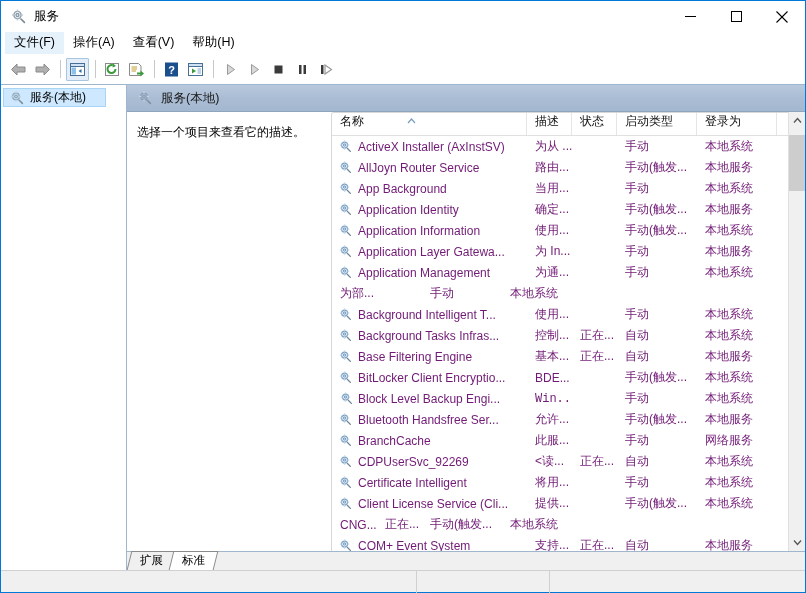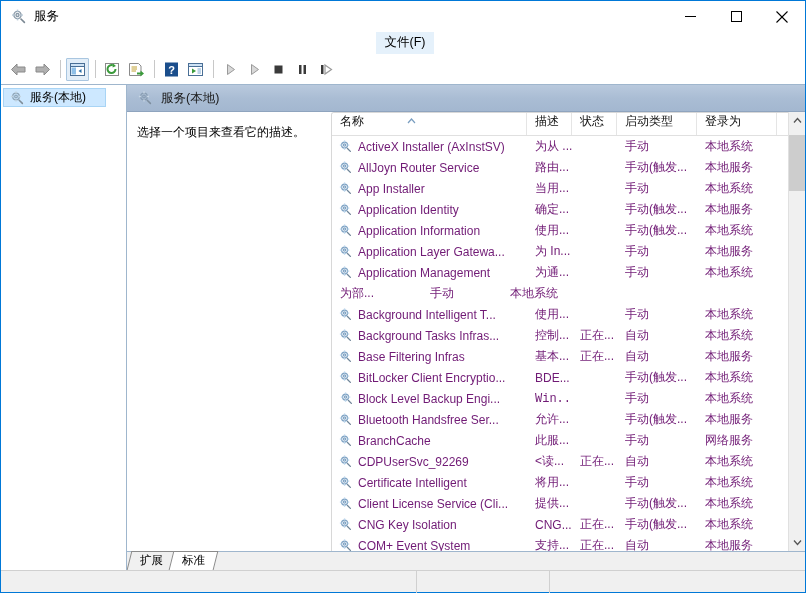--- a/index.html
+++ b/index.html
@@ -35,21 +35,20 @@
     font-size: 13px; color: #000; background: transparent;
   }
   .wc svg { display: block; }
 
   
   .menubar {
     height: 22px; min-height: 22px;
     display: flex; align-items: center;
     background: #ffffff;
     padding-left: 4px;
-    flex-direction: column;
   }
   .menuitem {
     font-size: 12.5px; color: #000;
     padding: 2px 9px 3px 9px;
     white-space: nowrap;
   }
   .menuitem.active { background: #e5f1fb; }
 
   
   .toolbar {
@@ -462,21 +461,21 @@
                         <circle cx="7" cy="6.5" r="1.2"></circle>
                       </g>
                       <g fill="#bcd6ec">
                         <rect x="6.3" y="1.5" width="1.4" height="1.9"></rect>
                         <rect x="6.3" y="9.6" width="1.4" height="1.9"></rect>
                         <rect x="2" y="5.8" width="1.9" height="1.4"></rect>
                         <rect x="10.1" y="5.8" width="1.9" height="1.4"></rect>
                       </g>
                       <path d="M10.1 10.1 l3.1 3.1" stroke="#6f8598" stroke-width="1.4" stroke-linecap="round"></path>
                     </svg></span>
-                  <span class="namelabel">App Installer</span>
+                  <span class="namelabel">App Background</span>
                 </div>
                 <div class="cell" style="width: 45px; flex: 0 0 45px;">当用...</div>
                 <div class="cell" style="width: 45px; flex: 0 0 45px;"></div>
                 <div class="cell" style="width: 80px; flex: 0 0 80px;">手动</div>
                 <div class="cell" style="width: 80px; flex: 0 0 80px;">本地系统</div>
               </div>
               <div class="lv-row">
                 <div class="cell name" style="width: 195px; flex: 0 0 195px;">
                   <span class="gearicon"><svg width="15" height="15" viewBox="0 0 16 16">
                       <g fill="none" stroke="#7fa3c4" stroke-width="1.3">
@@ -622,21 +621,21 @@
                         <circle cx="7" cy="6.5" r="1.2"></circle>
                       </g>
                       <g fill="#bcd6ec">
                         <rect x="6.3" y="1.5" width="1.4" height="1.9"></rect>
                         <rect x="6.3" y="9.6" width="1.4" height="1.9"></rect>
                         <rect x="2" y="5.8" width="1.9" height="1.4"></rect>
                         <rect x="10.1" y="5.8" width="1.9" height="1.4"></rect>
                       </g>
                       <path d="M10.1 10.1 l3.1 3.1" stroke="#6f8598" stroke-width="1.4" stroke-linecap="round"></path>
                     </svg></span>
-                  <span class="namelabel">Base Filtering Infras</span>
+                  <span class="namelabel">Base Filtering Engine</span>
                 </div>
                 <div class="cell" style="width: 45px; flex: 0 0 45px;">基本...</div>
                 <div class="cell" style="width: 45px; flex: 0 0 45px;">正在...</div>
                 <div class="cell" style="width: 80px; flex: 0 0 80px;">自动</div>
                 <div class="cell" style="width: 80px; flex: 0 0 80px;">本地服务</div>
               </div>
               <div class="lv-row">
                 <div class="cell name" style="width: 195px; flex: 0 0 195px;">
                   <span class="gearicon"><svg width="15" height="15" viewBox="0 0 16 16">
                       <g fill="none" stroke="#7fa3c4" stroke-width="1.3">
@@ -784,36 +783,20 @@
                       <path d="M10.1 10.1 l3.1 3.1" stroke="#6f8598" stroke-width="1.4" stroke-linecap="round"></path>
                     </svg></span>
                   <span class="namelabel">Client License Service (Cli...</span>
                 </div>
                 <div class="cell" style="width: 45px; flex: 0 0 45px;">提供...</div>
                 <div class="cell" style="width: 45px; flex: 0 0 45px;"></div>
                 <div class="cell" style="width: 80px; flex: 0 0 80px;">手动(触发...</div>
                 <div class="cell" style="width: 80px; flex: 0 0 80px;">本地系统</div>
               </div>
               <div class="lv-row">
-                <div class="cell name" style="width: 195px; flex: 0 0 195px;">
-                  <span class="gearicon"><svg width="15" height="15" viewBox="0 0 16 16">
-                      <g fill="none" stroke="#7fa3c4" stroke-width="1.3">
-                        <circle cx="7" cy="6.5" r="3.2"></circle>
-                        <circle cx="7" cy="6.5" r="1.2"></circle>
-                      </g>
-                      <g fill="#bcd6ec">
-                        <rect x="6.3" y="1.5" width="1.4" height="1.9"></rect>
-                        <rect x="6.3" y="9.6" width="1.4" height="1.9"></rect>
-                        <rect x="2" y="5.8" width="1.9" height="1.4"></rect>
-                        <rect x="10.1" y="5.8" width="1.9" height="1.4"></rect>
-                      </g>
-                      <path d="M10.1 10.1 l3.1 3.1" stroke="#6f8598" stroke-width="1.4" stroke-linecap="round"></path>
-                    </svg></span>
-                  <span class="namelabel">CNG Key Isolation</span>
-                </div>
                 <div class="cell" style="width: 45px; flex: 0 0 45px;">CNG...</div>
                 <div class="cell" style="width: 45px; flex: 0 0 45px;">正在...</div>
                 <div class="cell" style="width: 80px; flex: 0 0 80px;">手动(触发...</div>
                 <div class="cell" style="width: 80px; flex: 0 0 80px;">本地系统</div>
               </div>
               <div class="lv-row">
                 <div class="cell name" style="width: 195px; flex: 0 0 195px;">
                   <span class="gearicon"><svg width="15" height="15" viewBox="0 0 16 16">
                       <g fill="none" stroke="#7fa3c4" stroke-width="1.3">
                         <circle cx="7" cy="6.5" r="3.2"></circle>

